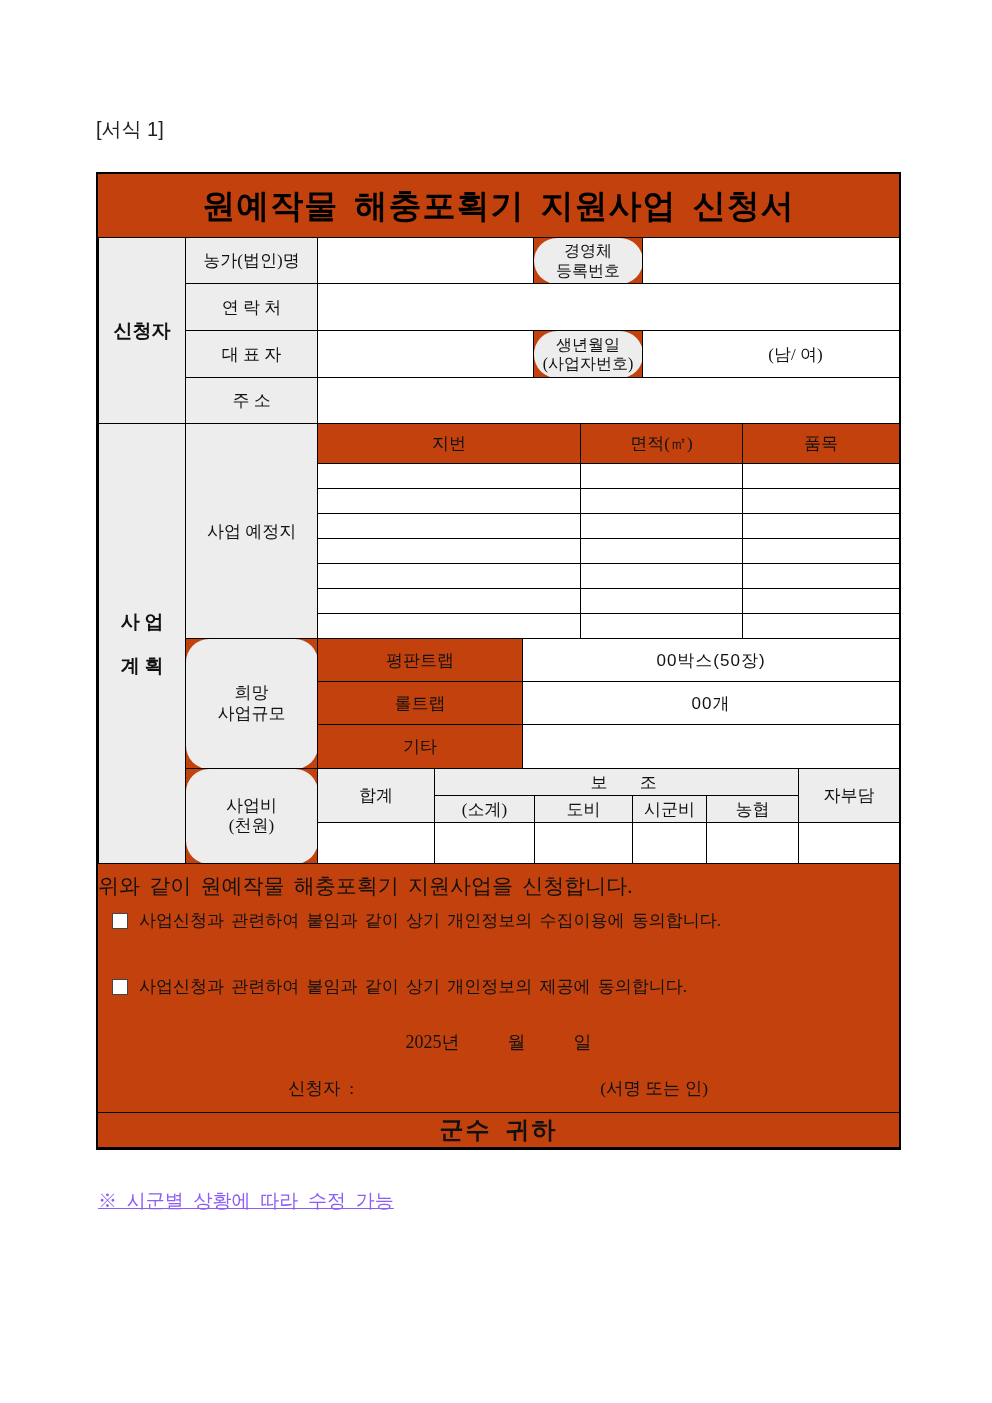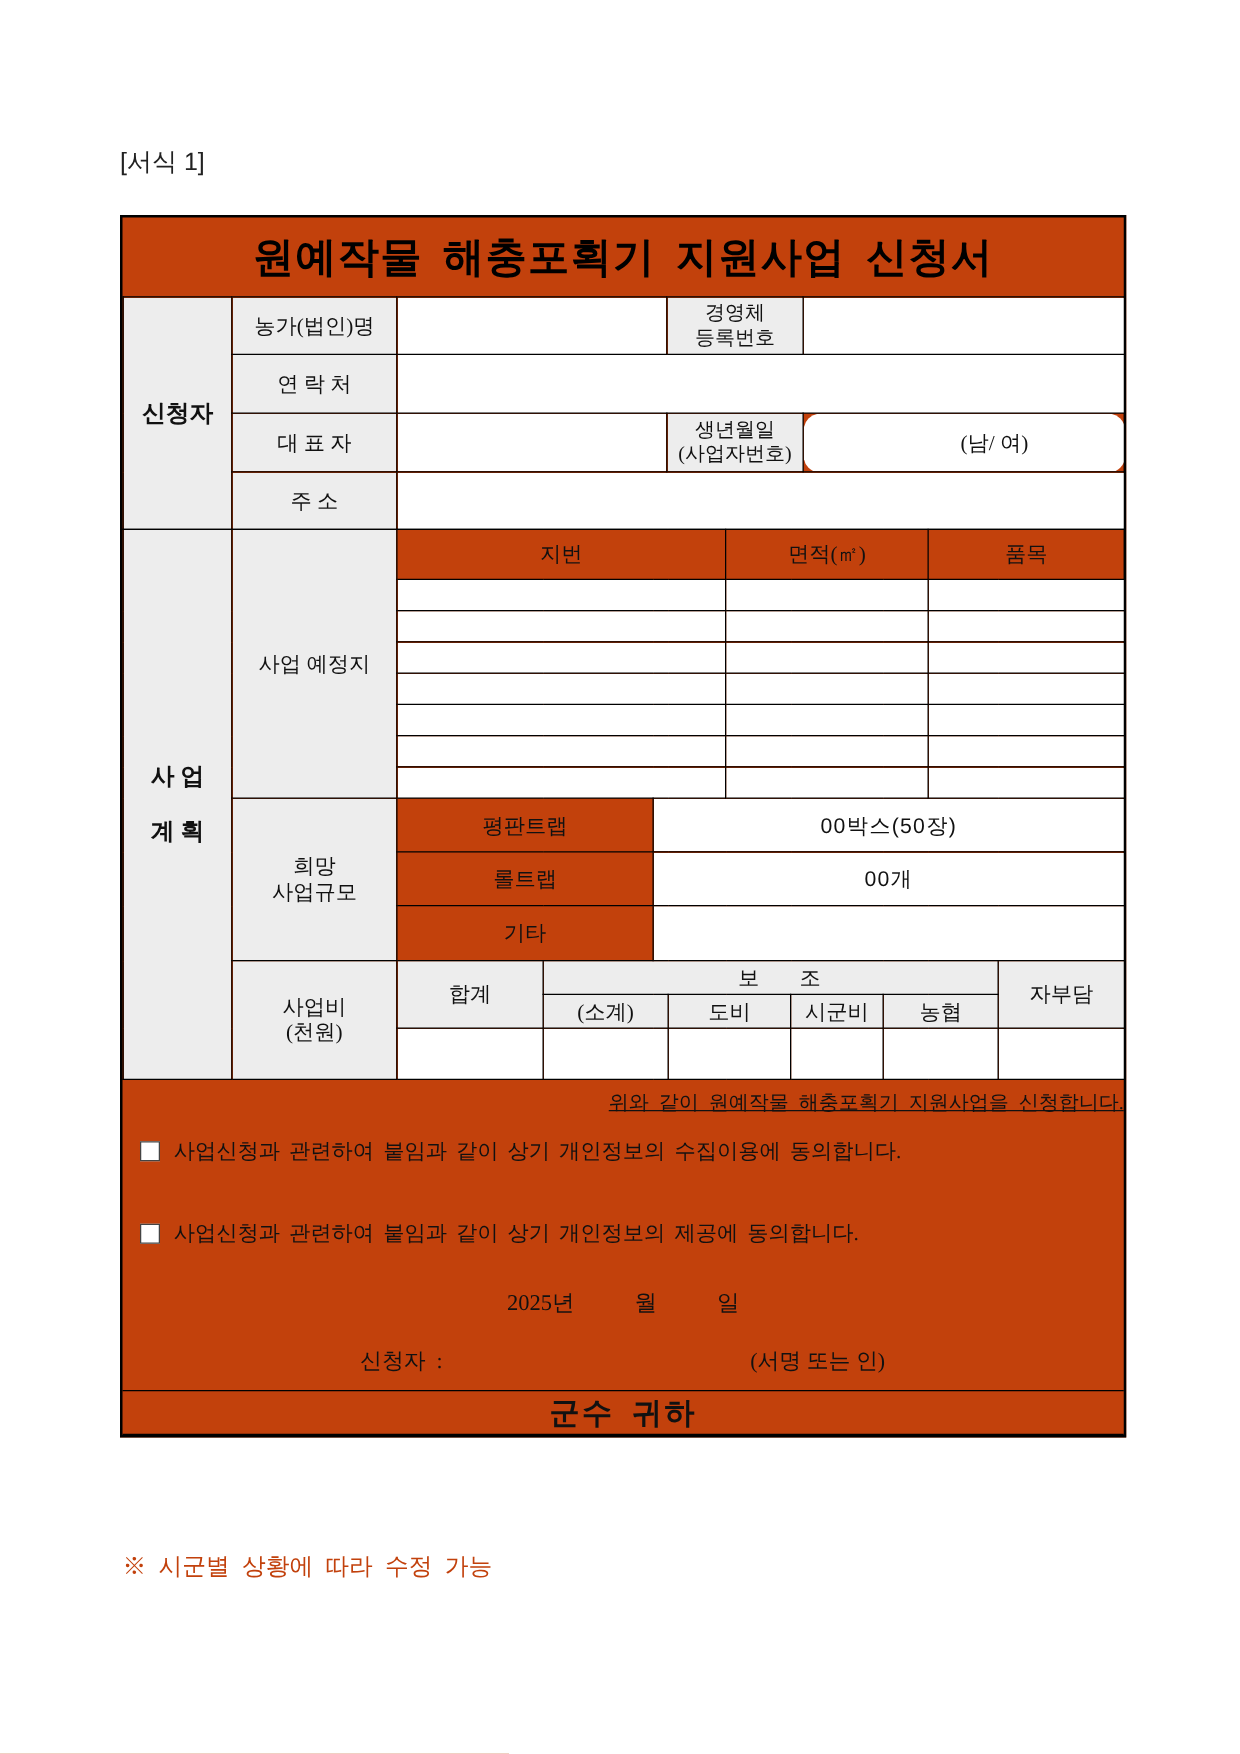--- a/index.html
+++ b/index.html
@@ -19,49 +19,49 @@
   .title-row{
     height:64px;display:flex;align-items:center;justify-content:center;
     font-family:"Liberation Sans", sans-serif;font-weight:800;
     font-size:33px;letter-spacing:1px;word-spacing:6px;color:#000;
   }
   table{border-collapse:collapse;table-layout:fixed;width:801px;margin-top:-1px;}
   td{border:1px solid #000;text-align:center;vertical-align:middle;
      font-size:17px;padding:0;overflow:hidden;}
   .lbl{background:#ededed;}
   .sec-lbl{background:#ededed;font-weight:bold;font-size:19px;}
-  .two-line{font-size:16px;line-height:1.2;}
+  .two-line{font-size:16px;line-height:1.2;border-radius:23px;}
   .plan-sec{line-height:2.3;}
   .blank{background:#fff;}
-  .gender{text-align:center;padding-left:49px;border-radius:13px;}
+  .gender{text-align:center;padding-left:49px;}
   .scale-val{font-family:"Liberation Sans", sans-serif;font-size:17px;letter-spacing:1px;}
   .subsidy{letter-spacing:14px;text-indent:14px;padding-left:14px;}
   .decl-block{position:relative;height:248px;border-top:none;}
-  .decl-statement{position:absolute;top:8px;left:0;width:100%;text-align:right;
-    font-size:16px;word-spacing:4px;text-decoration:underline;}
+  .decl-statement{position:absolute;top:8px;left:0;width:100%;text-align:left;
+    font-size:21px;word-spacing:4px;}
   .consent-line{position:absolute;left:14px;white-space:nowrap;font-size:17px;
     display:flex;align-items:center;word-spacing:3px;}
   .consent-line .box{
     width:14px;height:14px;border:1.5px solid #444;display:inline-block;
     margin-right:11px;flex:none;background:#fff;}
   .condensed{display:inline-block;transform:scaleX(0.8);transform-origin:left center;}
   .date-line{position:absolute;top:166px;left:0;width:100%;text-align:center;font-size:18px;}
   .date-line span{margin:0 24px;}
   .sig-line{position:absolute;top:212px;left:0;width:100%;font-size:17.5px;
     display:flex;align-items:center;gap:36px;}
   .sig-label{margin-left:190px;white-space:pre;}
   .sig-hint{margin-left:210px;white-space:pre;}
   .recipient-row{
     border-top:1px solid #000;border-bottom:1px solid #000;height:34px;
     display:flex;align-items:center;justify-content:center;
     font-size:24px;font-weight:600;letter-spacing:2px;word-spacing:6px;}
   .attachment-row{height:75px;display:flex;align-items:center;
     font-size:17.5px;padding-left:16px;white-space:pre;}
   .footnote{
-    position:absolute;left:98px;top:1240px;font-size:19px;word-spacing:5px;color:#c2410c;}
+    position:absolute;left:98px;top:1188px;font-size:19px;word-spacing:5px;color:#8b5cf6;text-decoration:underline;}
 </style>
 </head>
 <body>
 
 <div class="form-tag">[서식 1]</div>
 
 <div class="form-container">
 
   <div class="title-row">원예작물 해충포획기 지원사업 신청서</div>
 

